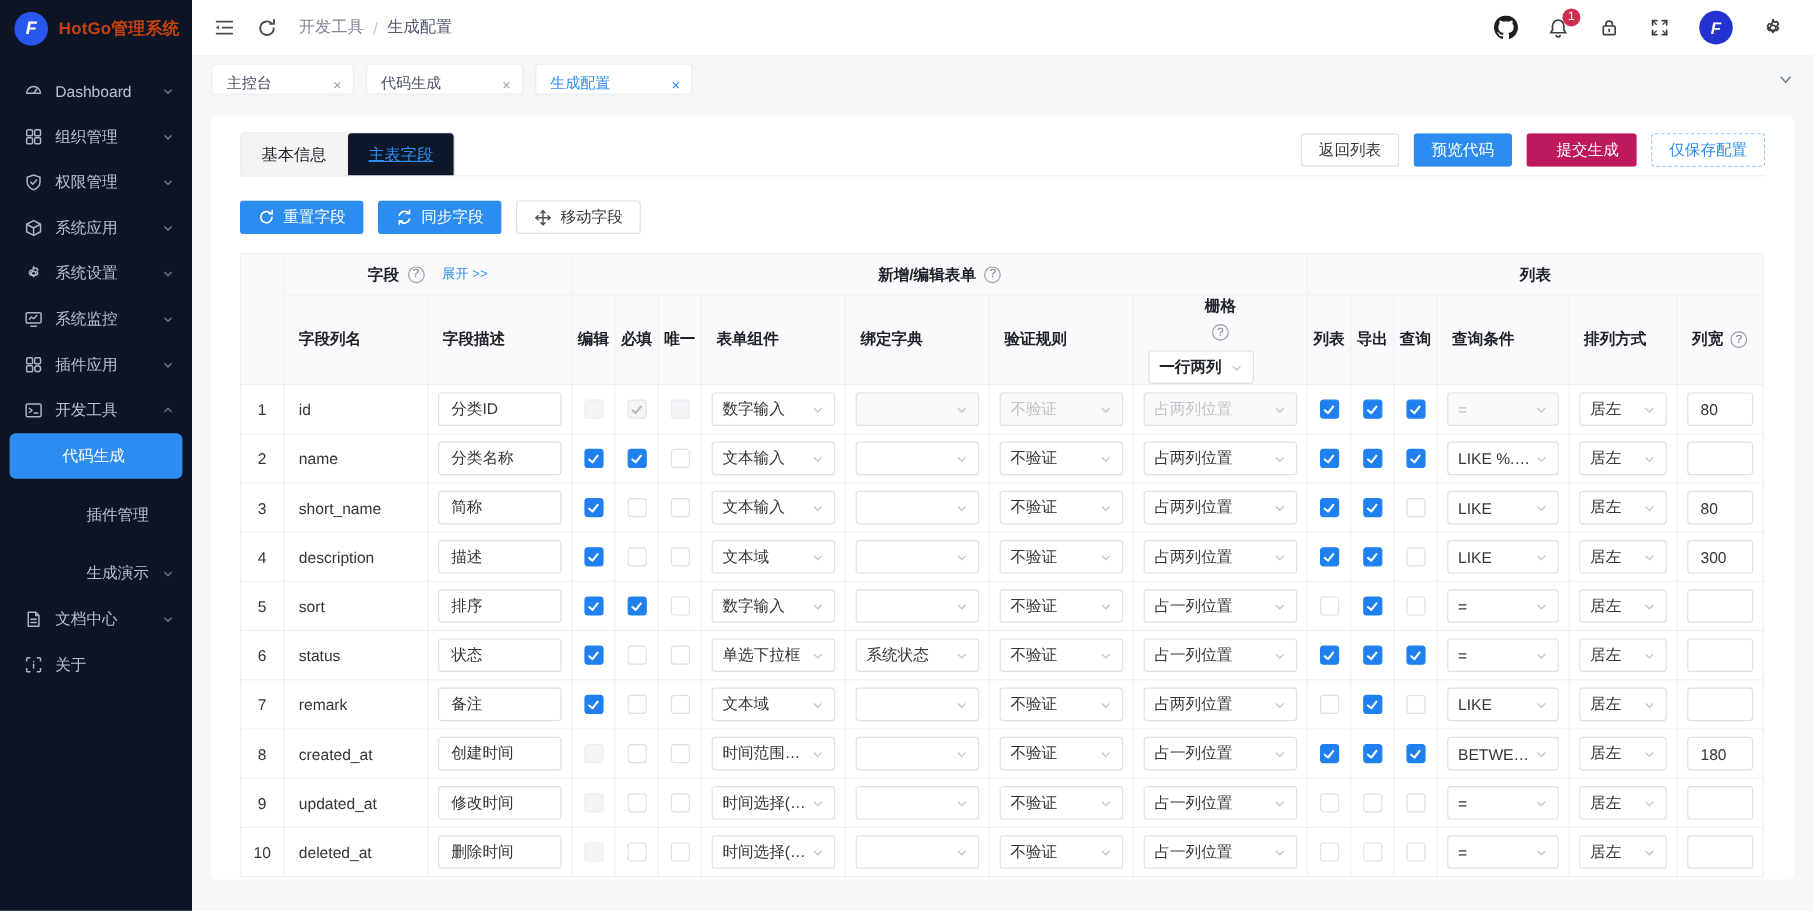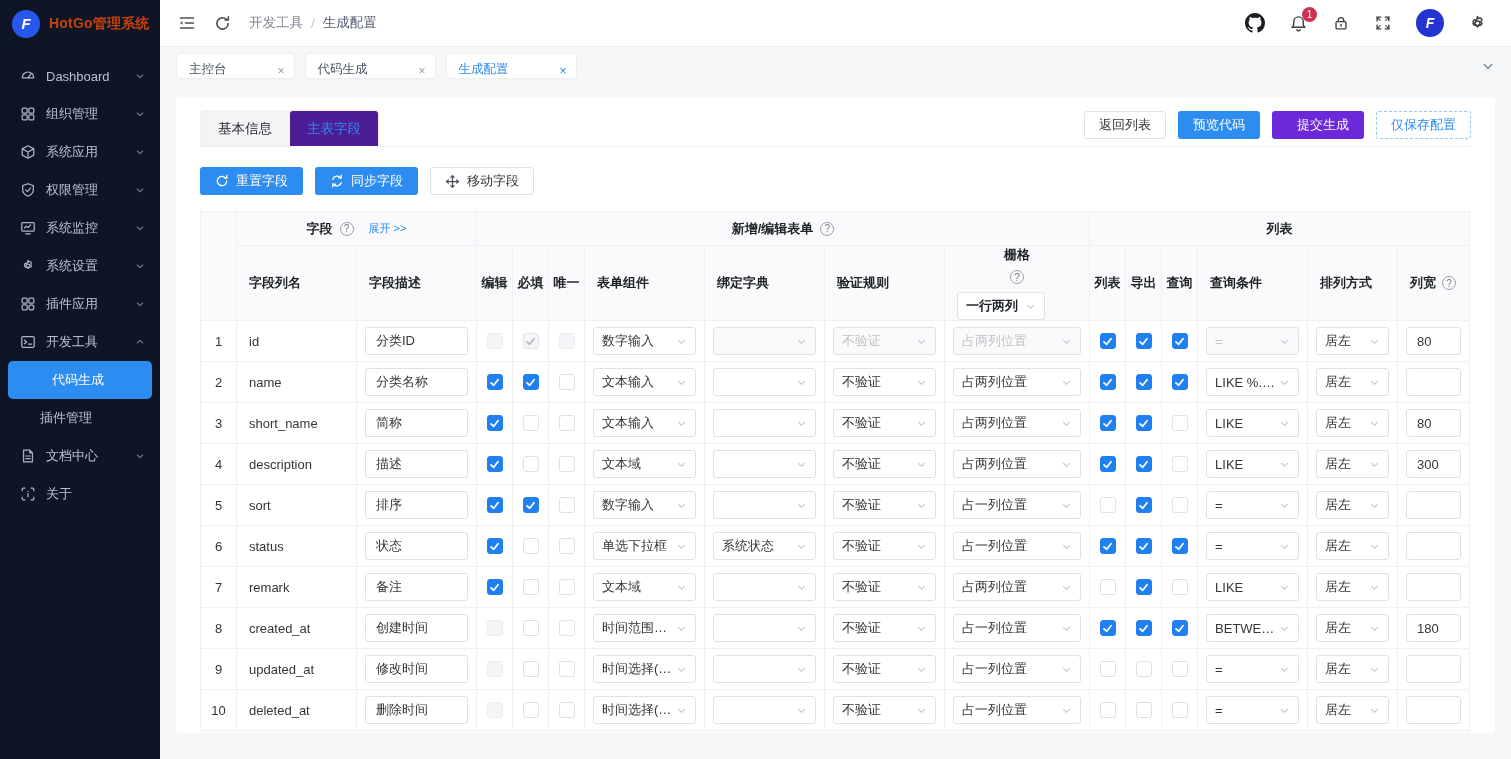--- a/index.html
+++ b/index.html
@@ -11,21 +11,21 @@
   .logo { display:flex; align-items:center; gap:9px; height:47px; padding:0 0 0 12px; cursor:pointer; }
   .logo-badge { width:28px; height:28px; border-radius:50%; background:#2d5cf0; background:#2857ee;
     color:#fff; display:flex; align-items:center; justify-content:center; font-weight:bold; font-style:italic; font-size:15px; }
   .logo-text { color:#c2410c; font-size:14px; font-weight:bold; letter-spacing:.2px; }
   .menu { padding-top:10px; }
   .mi { height:38px; display:flex; align-items:center; gap:10px; padding:0 14px 0 20px; color:#bac0cc; font-size:13px; cursor:pointer; }
   .mi .mic { width:16px; height:16px; flex:none; display:flex; align-items:center; justify-content:center; color:#aeb5c2; }
   .mi .mlabel { flex:1; }
   .mi .mcaret { color:#6e7684; display:flex; }
   .mi .mcaret.up svg { transform:rotate(180deg); }
-  .smi { height:38px; display:flex; align-items:center; color:#bac0cc; font-size:13px; padding-left:40px; cursor:pointer; }
+  .smi { height:38px; display:flex; align-items:center; color:#bac0cc; font-size:13px; padding-left:72px; cursor:pointer;margin-top:11px; }
   .smi .mlabel{ flex:1; }
   .smi .mcaret{ color:#6e7684; margin-right:14px; display:flex; }
   .smi.active { background:#2d8cf0; color:#fff; border-radius:5px; margin:0 8px; padding-left:44px; }
 
   
   .topbar { position:absolute; left:160px; top:0; right:0; height:47px; background:#fff;
     border-bottom:1px solid #f0f0f2; display:flex; align-items:center; padding:0 18px; z-index:4; }
   .hicon { color:#4a5056; display:flex; align-items:center; cursor:pointer; margin-right:18px; }
   .breadcrumb { display:flex; align-items:center; gap:8px; font-size:13.5px; }
   .breadcrumb .bparent { color:#808695; cursor:pointer; }
@@ -50,28 +50,28 @@
 
   
   .content { position:absolute; left:160px; top:85px; right:0; bottom:0; background:#f5f7f9; }
   .card { margin:12px 16px 0; height:636px; background:#fff; border-radius:4px; padding:6px 24px 0; }
 
   .ctabs-row { display:flex; align-items:center; border-bottom:1px solid #efeff5; height:44px; }
   .ctabs { display:flex; align-self:flex-end; margin-bottom:-1px; }
   .ctab { height:37px; display:flex; align-items:center; padding:0 17px; font-size:13.5px; color:#1f2225;
     background:#f4f4f6; border:1px solid #efeff5; border-radius:4px 4px 0 0; cursor:pointer; }
   .ctab + .ctab { margin-left:-1px; }
-  .ctab.active { background:#4c1d95; color:#2d8cf0; border-bottom-color:#fff; }
+  .ctab.active { background:#0f172a; color:#2d8cf0; border-bottom-color:#fff;text-decoration:underline; }
   .actions { margin-left:auto; display:flex; gap:12px; align-items:center; }
 
   .btn { height:28px; border-radius:3px; display:inline-flex; align-items:center; justify-content:center; gap:7px;
     padding:0 14px; font-size:13px; cursor:pointer; border:1px solid transparent; white-space:nowrap; }
   .btn-default { background:#fff; border-color:#e0e0e6; color:#333639; }
   .btn-primary { background:#2d8cf0; color:#fff; }
-  .btn-success { background:#6d28d9; color:#fff;padding-left:24px; }
+  .btn-success { background:#be185d; color:#fff;padding-left:24px; }
   .btn-dashed  { background:#fff; border:1px dashed #93c5f5; color:#2d8cf0; }
   .bicon { display:flex; }
 
   .toolbar { display:flex; gap:12px; margin:20px 0 16px; }
 
   
   table { border-collapse:collapse; table-layout:fixed; width:1269px; }
   th, td { border:1px solid #f0f0f4; font-weight:normal; }
   thead th { background:#fafafc; color:#1d2129; font-size:13px; font-weight:600; }
   tr.grp th { height:34px; text-align:center; }
@@ -141,69 +141,69 @@
         </span>
         <span class="mlabel">组织管理</span>
         <span class="mcaret">
           <svg width="12" height="12" viewBox="0 0 14 14" fill="none" stroke="currentColor" stroke-width="1.4">
             <polyline points="3.5,5.5 7,9 10.5,5.5"></polyline>
           </svg>
         </span>
       </div>
       <div class="mi">
         <span class="mic">
+          <svg width="16" height="16" viewBox="0 0 18 18" fill="none" stroke="currentColor" stroke-width="1.4">
+            <path d="M9 2 15 4.2v4.3c0 3.6-2.5 6.2-6 7.5-3.5-1.3-6-3.9-6-7.5V4.2z"></path>
+            <polyline points="6.3,8.8 8.3,10.8 11.8,6.8" stroke-linecap="round" stroke-linejoin="round"></polyline>
+          </svg>
+        </span>
+        <span class="mlabel">权限管理</span>
+        <span class="mcaret">
+          <svg width="12" height="12" viewBox="0 0 14 14" fill="none" stroke="currentColor" stroke-width="1.4">
+            <polyline points="3.5,5.5 7,9 10.5,5.5"></polyline>
+          </svg>
+        </span>
+      </div>
+      <div class="mi">
+        <span class="mic">
           <svg width="16" height="16" viewBox="0 0 18 18" fill="none" stroke="currentColor" stroke-width="1.4" stroke-linejoin="round">
             <path d="M9 2 15.5 5.5v7L9 16 2.5 12.5v-7z"></path>
             <path d="M2.5 5.5 9 9l6.5-3.5M9 9v7"></path>
           </svg>
         </span>
         <span class="mlabel">系统应用</span>
         <span class="mcaret">
           <svg width="12" height="12" viewBox="0 0 14 14" fill="none" stroke="currentColor" stroke-width="1.4">
             <polyline points="3.5,5.5 7,9 10.5,5.5"></polyline>
           </svg>
         </span>
       </div>
       <div class="mi">
         <span class="mic">
-          <svg width="16" height="16" viewBox="0 0 18 18" fill="none" stroke="currentColor" stroke-width="1.4">
-            <path d="M9 2 15 4.2v4.3c0 3.6-2.5 6.2-6 7.5-3.5-1.3-6-3.9-6-7.5V4.2z"></path>
-            <polyline points="6.3,8.8 8.3,10.8 11.8,6.8" stroke-linecap="round" stroke-linejoin="round"></polyline>
-          </svg>
-        </span>
-        <span class="mlabel">权限管理</span>
+          <svg width="16" height="16" viewBox="0 0 20 20" fill="none" stroke="currentColor" stroke-width="1.4">
+            <circle cx="10" cy="10" r="2.4"></circle>
+            <path d="M10 2.8l.9 2 2.3-.4 1.3 1.8-1.3 1.8 1.3 1.8-1.3 1.8-2.3-.4-.9 2-.9-2-2.3.4-1.3-1.8L6.8 10 5.5 8.2l1.3-1.8 2.3.4z" stroke-linejoin="round"></path>
+          </svg>
+        </span>
+        <span class="mlabel">系统设置</span>
         <span class="mcaret">
           <svg width="12" height="12" viewBox="0 0 14 14" fill="none" stroke="currentColor" stroke-width="1.4">
             <polyline points="3.5,5.5 7,9 10.5,5.5"></polyline>
           </svg>
         </span>
       </div>
       <div class="mi">
         <span class="mic">
           <svg width="16" height="16" viewBox="0 0 18 18" fill="none" stroke="currentColor" stroke-width="1.4">
             <rect x="2" y="3" width="14" height="9.5" rx="1"></rect>
             <path d="M5 9l2-2 2 1.5 3-3" stroke-linecap="round" stroke-linejoin="round"></path>
             <path d="M6.5 15.5h5" stroke-linecap="round"></path>
           </svg>
         </span>
         <span class="mlabel">系统监控</span>
-        <span class="mcaret">
-          <svg width="12" height="12" viewBox="0 0 14 14" fill="none" stroke="currentColor" stroke-width="1.4">
-            <polyline points="3.5,5.5 7,9 10.5,5.5"></polyline>
-          </svg>
-        </span>
-      </div>
-      <div class="mi">
-        <span class="mic">
-          <svg width="16" height="16" viewBox="0 0 20 20" fill="none" stroke="currentColor" stroke-width="1.4">
-            <circle cx="10" cy="10" r="2.4"></circle>
-            <path d="M10 2.8l.9 2 2.3-.4 1.3 1.8-1.3 1.8 1.3 1.8-1.3 1.8-2.3-.4-.9 2-.9-2-2.3.4-1.3-1.8L6.8 10 5.5 8.2l1.3-1.8 2.3.4z" stroke-linejoin="round"></path>
-          </svg>
-        </span>
-        <span class="mlabel">系统设置</span>
         <span class="mcaret">
           <svg width="12" height="12" viewBox="0 0 14 14" fill="none" stroke="currentColor" stroke-width="1.4">
             <polyline points="3.5,5.5 7,9 10.5,5.5"></polyline>
           </svg>
         </span>
       </div>
       <div class="mi">
         <span class="mic">
           <svg width="16" height="16" viewBox="0 0 18 18" fill="none" stroke="currentColor" stroke-width="1.4">
             <rect x="2.5" y="2.5" width="5.5" height="5.5" rx="1"></rect>
@@ -232,20 +232,28 @@
           <svg width="12" height="12" viewBox="0 0 14 14" fill="none" stroke="currentColor" stroke-width="1.4">
             <polyline points="3.5,5.5 7,9 10.5,5.5"></polyline>
           </svg>
         </span>
       </div>
       <div class="smi active">
         <span class="mlabel">代码生成</span>
       </div>
       <div class="smi">
         <span class="mlabel">插件管理</span>
+      </div>
+      <div class="smi">
+        <span class="mlabel">生成演示</span>
+        <span class="mcaret">
+          <svg width="12" height="12" viewBox="0 0 14 14" fill="none" stroke="currentColor" stroke-width="1.4">
+            <polyline points="3.5,5.5 7,9 10.5,5.5"></polyline>
+          </svg>
+        </span>
       </div>
       <div class="mi">
         <span class="mic">
           <svg width="16" height="16" viewBox="0 0 18 18" fill="none" stroke="currentColor" stroke-width="1.4">
             <path d="M4 2.5h7l3 3V15.5H4z" stroke-linejoin="round"></path>
             <path d="M11 2.5v3h3"></path>
             <path d="M6.5 9h5M6.5 12h5" stroke-linecap="round"></path>
           </svg>
         </span>
         <span class="mlabel">文档中心</span>

